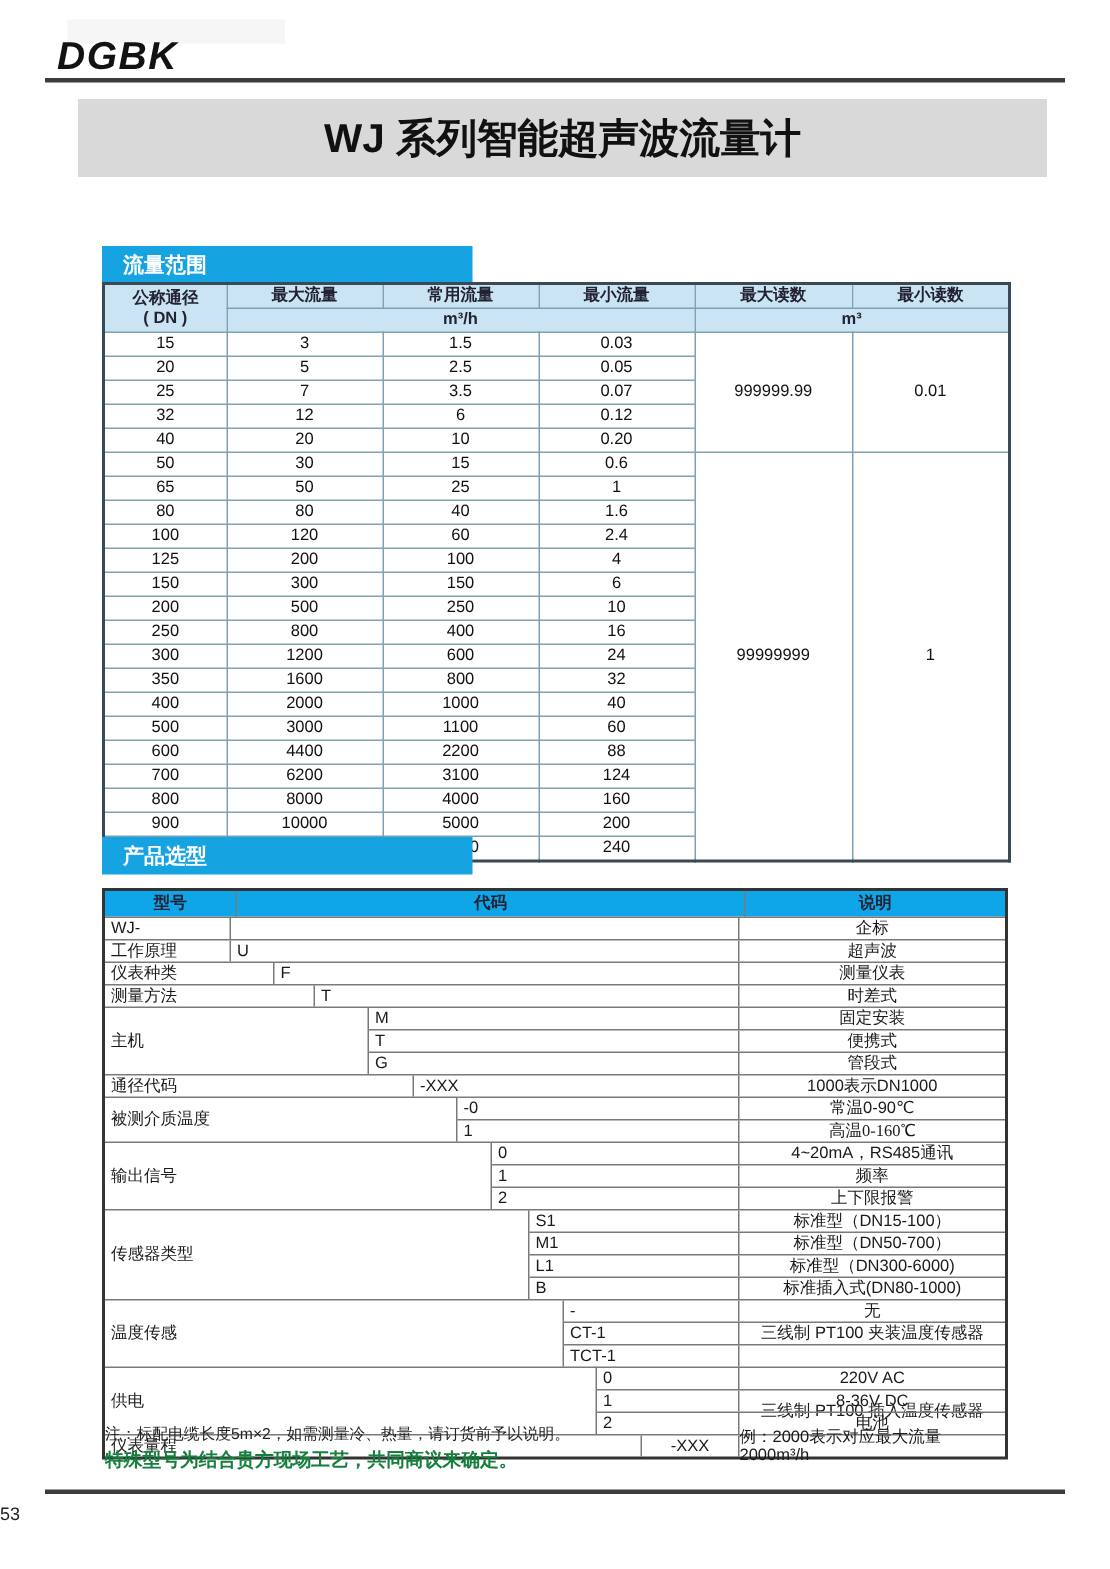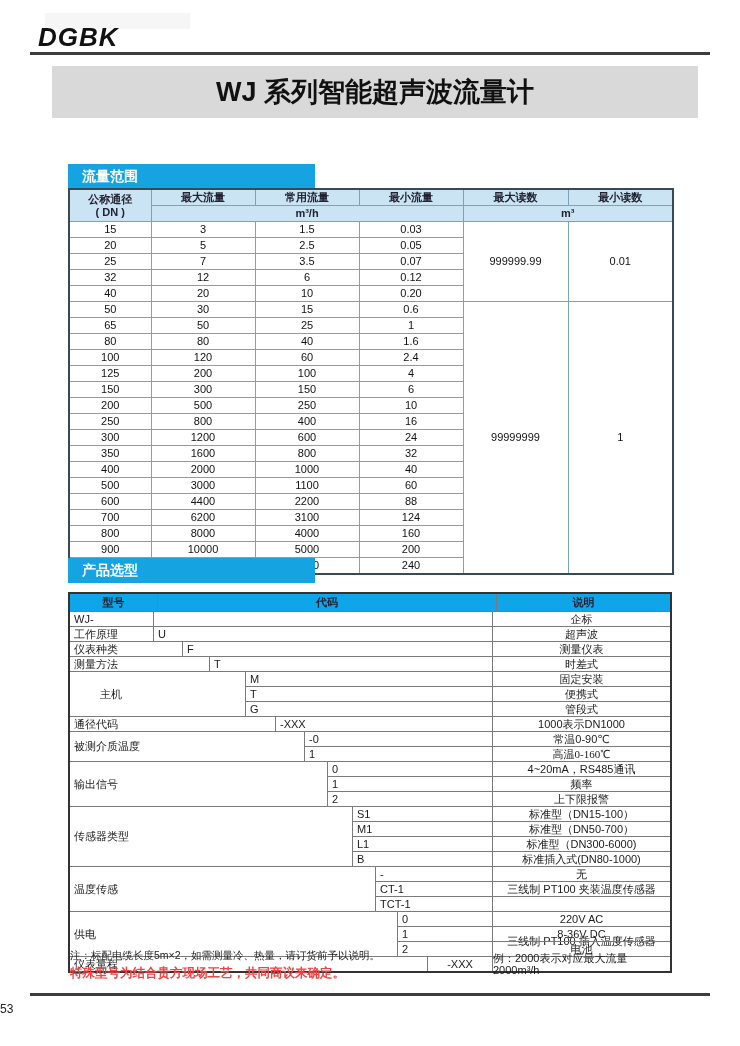--- a/index.html
+++ b/index.html
@@ -40,21 +40,21 @@
     border-right:1px solid #7a7a7a;}
   .t2 .gstack{display:flex;flex-direction:column;flex:1;}
   .t2 .srow{display:flex;height:14px;}
   .t2 .srow + .srow{border-top:1px solid #7a7a7a;}
   .t2 .code{display:flex;align-items:center;padding-left:4px;box-sizing:border-box;
     border-right:1px solid #7a7a7a;}
   .t2 .code.center{justify-content:center;padding-left:0;}
   .t2 .desc{width:177px;display:flex;align-items:center;justify-content:center;box-sizing:border-box;}
 
   .note1{position:absolute;left:70px;top:949px;font-size:10.5px;color:#222;}
-  .note2{position:absolute;left:70px;top:965px;font-size:12.5px;font-weight:600;color:#ef4444;}
+  .note2{position:absolute;left:70px;top:965px;font-size:12.5px;font-weight:600;color:#15803d;}
   .pagenum{position:absolute;left:0;top:1002px;width:740px;font-size:12px;color:#222;}
 </style>
 </head>
 <body>
 
 <div class="page">
 
   <div class="logo-band"></div>
   <div class="logo">DGBK</div>
   <div class="rule top"></div>
@@ -269,21 +269,21 @@
       <div class="group">
         <div class="glabel" style="width: 144px; min-height: 14px;">测量方法</div>
         <div class="gstack">
           <div class="srow">
             <div class="code" style="width: 283px;">T</div>
             <div class="desc" style="width: 177px;">时差式</div>
           </div>
         </div>
       </div>
       <div class="group">
-        <div class="glabel" style="width: 180px; min-height: 42px; margin-left: 26px;">主机</div>
+        <div class="glabel" style="width: 180px; min-height: 42px;">主机</div>
         <div class="gstack">
           <div class="srow">
             <div class="code" style="width: 247px;">M</div>
             <div class="desc" style="width: 177px;">固定安装</div>
           </div>
           <div class="srow">
             <div class="code" style="width: 247px;">T</div>
             <div class="desc" style="width: 177px;">便携式</div>
           </div>
           <div class="srow">

